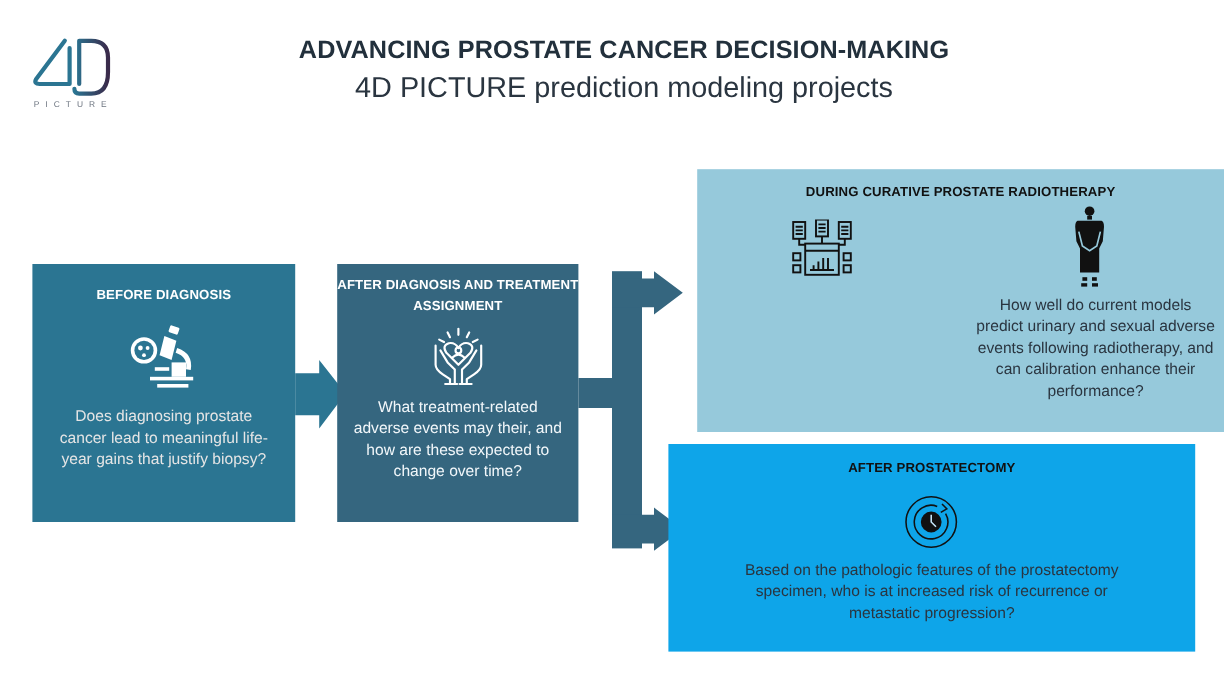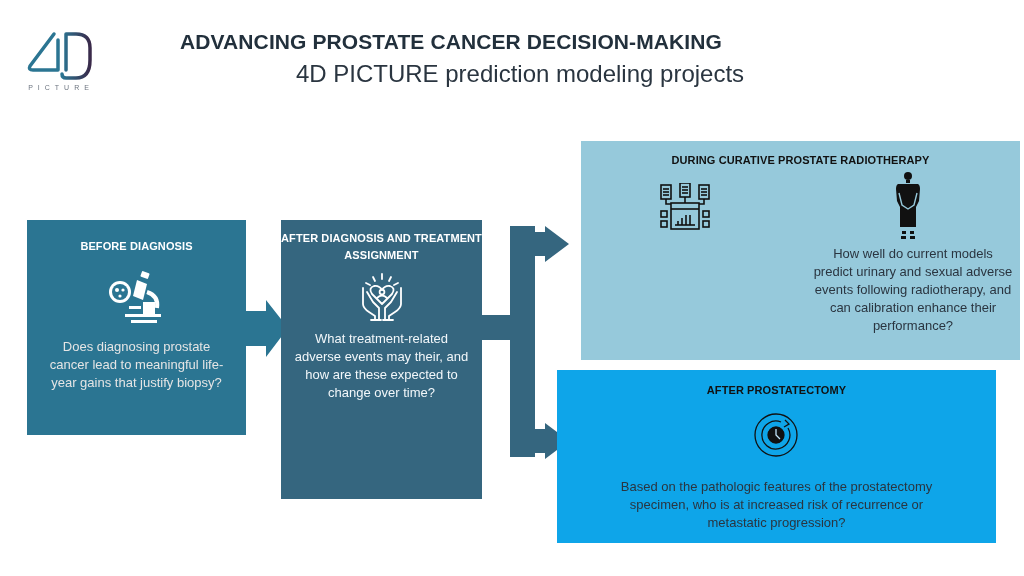--- a/index.html
+++ b/index.html
@@ -5,50 +5,50 @@
   html, body { margin: 0; padding: 0; }
   body {
     width: 1024px; height: 576px; position: relative; overflow: hidden;
     background: #ffffff;
     font-family: "Liberation Sans", "DejaVu Sans", sans-serif;
     color: #2a3540;
   }
   .logo { position: absolute; left: 24px; top: 24px; width: 76px; height: 72px; }
   .logo-sub { position: absolute; left: 26px; top: 84px; width: 70px; text-align: center;
     font-size: 7px; letter-spacing: 5px; color: #6d7580; }
-  .title { position: absolute; left: 180px; top: 30px; width: 680px; 
+  .title { position: absolute; left: 180px; top: 30px; width: 680px; text-align: center;
     font-size: 21px; font-weight: bold; color: #22303c; letter-spacing: 0.1px; }
   .subtitle { position: absolute; left: 180px; top: 60px; width: 680px; text-align: center;
     font-size: 24px; color: #2a3540; }
 
   .box { position: absolute; box-sizing: border-box; text-align: center; }
   .box .head { font-weight: bold; font-size: 11px; letter-spacing: 0.1px; }
   .box .q { font-size: 13px; line-height: 18px; }
 
   #box1 { left: 27px; top: 220px; width: 219px; height: 215px; background: #2b7592; color: #fff; }
   #box1 .head { position: absolute; top: 20px; left: 0; right: 0; color: #fff; }
   #box1 .icon { position: absolute; top: 50px; left: 80px; width: 58px; height: 54px; }
   #box1 .q { position: absolute; top: 118px; left: 18px; right: 18px; color: #e5e5e5; }
 
-  #box2 { left: 281px; top: 220px; width: 201px; height: 279px; background: #35667f; color: #fff; }
+  #box2 { left: 281px; top: 220px; width: 201px; height: 215px; background: #35667f; color: #fff; }
   #box2 .head { position: absolute; top: 10px; left: 0; right: 0; line-height: 17px; color: #fff; }
   #box2 .icon { position: absolute; top: 52px; left: 76px; width: 50px; height: 50px; }
   #box2 .q { position: absolute; top: 110px; left: 12px; right: 12px; color: #f2f7fa; }
 
   #box3 { left: 558px; top: 141px; width: 439px; height: 219px; background: #96c9db; color: #2a3540; margin-left: 23px; }
   #box3 .head { position: absolute; top: 13px; left: 0; right: 0; color: #111; }
   #box3 .icon-a { position: absolute; top: 42px; left: 78px; width: 52px; height: 52px; }
   #box3 .icon-b { position: absolute; top: 30px; left: 313px; width: 28px; height: 68px; }
   #box3 .qa { position: absolute; top: 114px; left: 14px; width: 200px; }
   #box3 .qb { position: absolute; top: 104px; left: 232px; width: 200px; }
 
   #box4 { left: 557px; top: 370px; width: 439px; height: 173px; background: #0ea5e9; color: #2a3540; }
   #box4 .head { position: absolute; top: 14px; left: 0; right: 0; color: #111; }
   #box4 .icon { position: absolute; top: 42px; left: 196px; width: 46px; height: 46px; }
-  #box4 .q { position: absolute; top: 108px; left: 60px; right: 60px; }
+  #box4 .q { position: absolute; top: 96px; left: 60px; right: 60px; }
 
   .connector { position: absolute; left: 0; top: 0; width: 1024px; height: 576px; pointer-events: none; }
 </style>
 </head>
 <body>
 
 <svg class="logo" viewBox="0 0 76 60">
   <defs>
     <linearGradient id="lg" x1="0" x2="1" y1="0" y2="0">
       <stop offset="0" stop-color="#2b7592"></stop>

